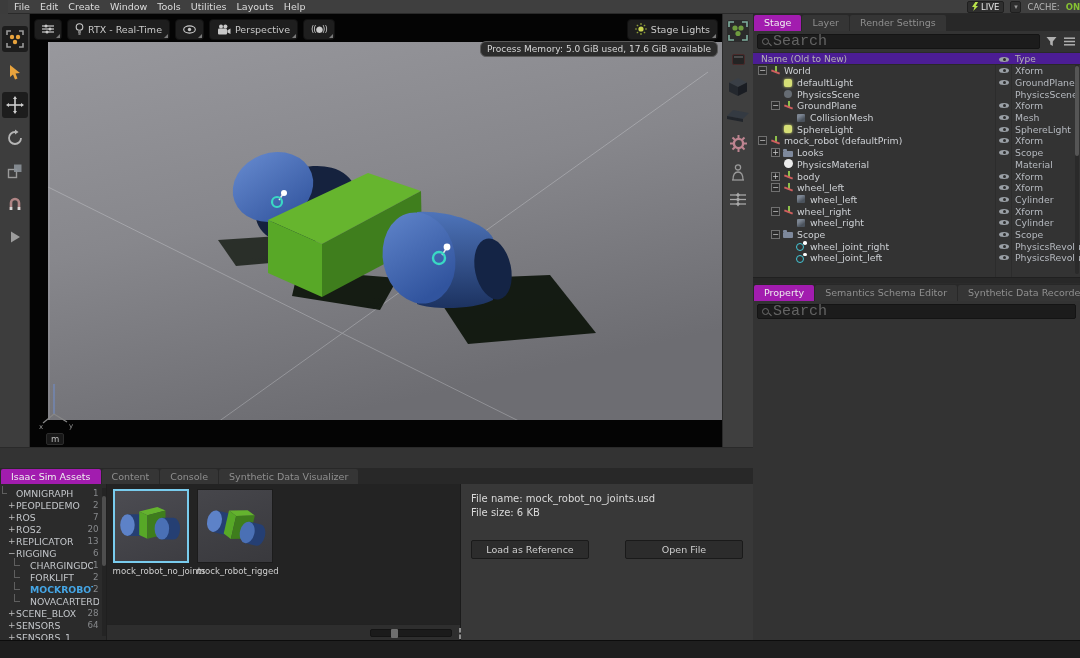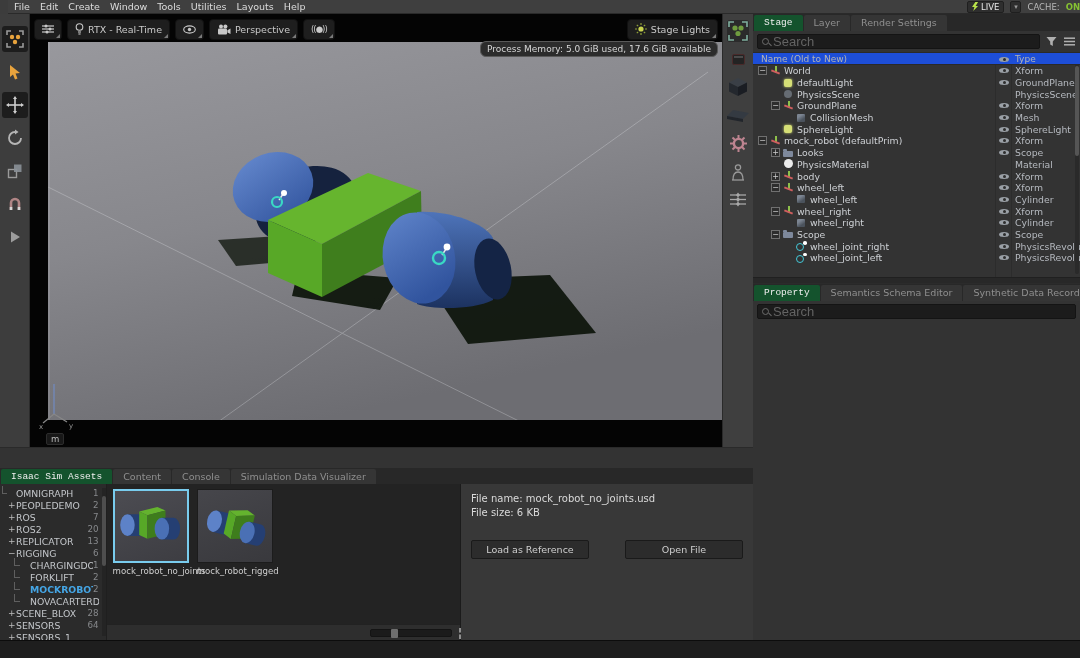--- a/index.html
+++ b/index.html
@@ -37,30 +37,30 @@
   #axis-gizmo { position:absolute; left:8px; top:368px; z-index:4; }
   #unit-badge { position:absolute; left:16px; top:419px; background:#181818; border:1px solid #2c2c2c; color:#bdbdbd; font-size:8.5px; padding:0 4px; border-radius:2px; z-index:4; }
 
   
   #right-strip { position:absolute; left:722px; top:0; width:31px; height:433px; background:#3f3f3f; border-left:1px solid #2a2a2a; display:flex; flex-direction:column; align-items:center; padding-top:5px; gap:11px; }
 
   
   #right-panel { position:absolute; left:753px; top:14px; width:327px; height:626px; background:#333; }
   .tabbar { height:17px; background:#282828; display:flex; align-items:flex-end; gap:1px; padding-left:1px; }
   .tab { background:#353535; color:#8f8f8f; font-size:9.5px; padding:2px 10px 3px; border-radius:2px 2px 0 0; white-space:nowrap; }
-  .tab.active { background:#14532d; color:#efefef;font-family:Liberation Mono, monospace; }
+  .tab.active { background:#a21caf; color:#efefef; }
   .searchrow { display:flex; align-items:center; gap:4px; padding:3px 4px; }
   .searchbox { flex:1; background:#1c1c1c; border:1px solid #141414; border-radius:2px; height:15px; display:flex; align-items:center; padding:0 4px; gap:4px; }
   .mag { width:7px; height:7px; border:1.3px solid #6b6b6b; border-radius:50%; position:relative; flex:none; }
   .mag::after { content:""; position:absolute; left:5px; top:5px; width:4px; height:1.3px; background:#6b6b6b; transform:rotate(45deg); }
-  .searchbox input { flex:1; background:transparent; border:0; outline:0; color:#bbb; font-size:13px; font-family:Liberation Sans, sans-serif; }
+  .searchbox input { flex:1; background:transparent; border:0; outline:0; color:#bbb; font-size:15px; font-family:Liberation Mono, monospace; }
   .searchbox input::placeholder { color:#636363; }
   .funnel-btn, .burger-btn { flex:none; display:flex; align-items:center; justify-content:center; width:14px; height:14px; }
 
-  #stage-header { height:13px; display:flex; align-items:center; background:#1d4ed8; border-top:1px solid #2a2a2a; border-bottom:1px solid #292929; position:relative; }
+  #stage-header { height:13px; display:flex; align-items:center; background:#4c1d95; border-top:1px solid #2a2a2a; border-bottom:1px solid #292929; position:relative; }
   #stage-header .hname { padding-left:8px; color:#b4b4b4; font-size:9px; }
   #stage-header .heye { position:absolute; left:246px; top:2px; }
   #stage-header .htype { position:absolute; left:262px; color:#b4b4b4; font-size:9px; }
   #stage-tree { position:relative; height:212px; overflow:hidden; }
   #stage-tree::before { content:""; position:absolute; left:242px; top:0; bottom:0; width:1px; background:#2c2c2c; }
   #stage-tree::after { content:""; position:absolute; left:258px; top:0; bottom:0; width:1px; background:#2c2c2c; }
   .srow { height:11.7px; display:flex; align-items:center; position:relative; }
   .srow .rname { color:#ced1d5; font-size:9.3px; white-space:nowrap; }
   .srow .rtype { position:absolute; left:262px; color:#b6bac0; font-size:9.3px; white-space:nowrap; }
   .srow.ind0 { padding-left:5px; } .srow.ind1 { padding-left:18px; } .srow.ind2 { padding-left:31px; }
@@ -579,21 +579,21 @@
         </div>
       </div>
     </div>
   </div>
 
   <div id="bottom-panel">
     <div class="tabbar">
       <div class="tab active">Isaac Sim Assets</div>
       <div class="tab">Content</div>
       <div class="tab">Console</div>
-      <div class="tab">Simulation Data Visualizer</div>
+      <div class="tab">Synthetic Data Visualizer</div>
     </div>
     <div class="searchrow">
       <div class="funnel-btn">
         <svg width="12" height="12" viewBox="0 0 11 11">
             <path d="M0.5,1 H10.5 L6.8,5.5 V10 L4.2,8.6 V5.5 Z" fill="#b0b0b0"></path>
           </svg>
       </div>
       <div class="searchbox">
         <span class="mag"></span>
         <input type="text" placeholder="Search" style="">

